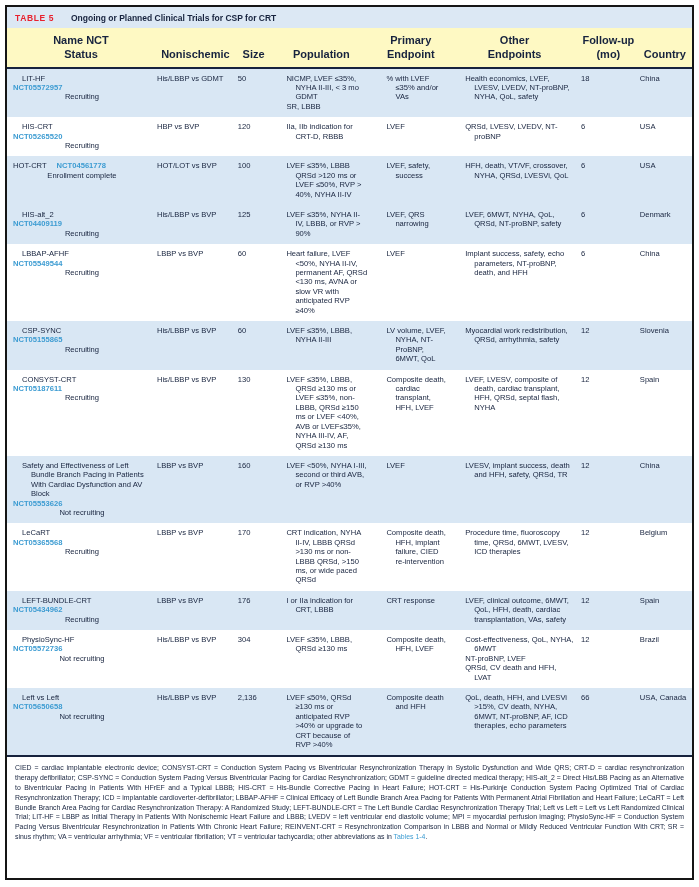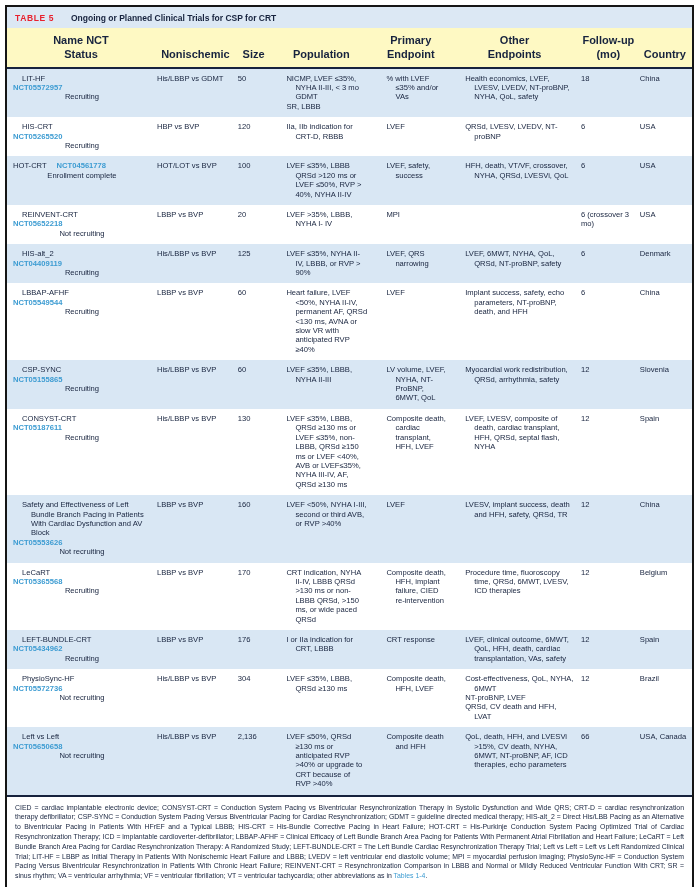--- a/index.html
+++ b/index.html
@@ -145,38 +145,20 @@
             </td>
             <td>
               <div class="hang">LVEF, safety, success</div>
             </td>
             <td>
               <div class="hang">HFH, death, VT/VF, crossover, NYHA, QRSd, LVESVi, QoL</div>
             </td>
             <td class="center">6</td>
             <td class="center">USA</td>
           </tr>
-          <tr>
-            <td class="name-cell">
-              <div class="trial-name-text hang">REINVENT-CRT</div>
-              <div class="nct">NCT05652218</div>
-              <div class="status">Not recruiting</div>
-            </td>
-            <td class="center">LBBP vs BVP</td>
-            <td class="center">20</td>
-            <td>
-              <div class="hang">LVEF &gt;35%, LBBB, NYHA I- IV</div>
-            </td>
-            <td>
-              <div class="hang">MPI</div>
-            </td>
-            <td></td>
-            <td class="center">6 (crossover 3 mo)</td>
-            <td class="center">USA</td>
-          </tr>
           <tr class="stripe">
             <td class="name-cell">
               <div class="trial-name-text hang">HIS-alt_2</div>
               <div class="nct">NCT04409119</div>
               <div class="status">Recruiting</div>
             </td>
             <td class="center">His/LBBP vs BVP</td>
             <td class="center">125</td>
             <td>
               <div class="hang">LVEF ≤35%, NYHA II-IV, LBBB, or RVP &gt; 90%</div>

